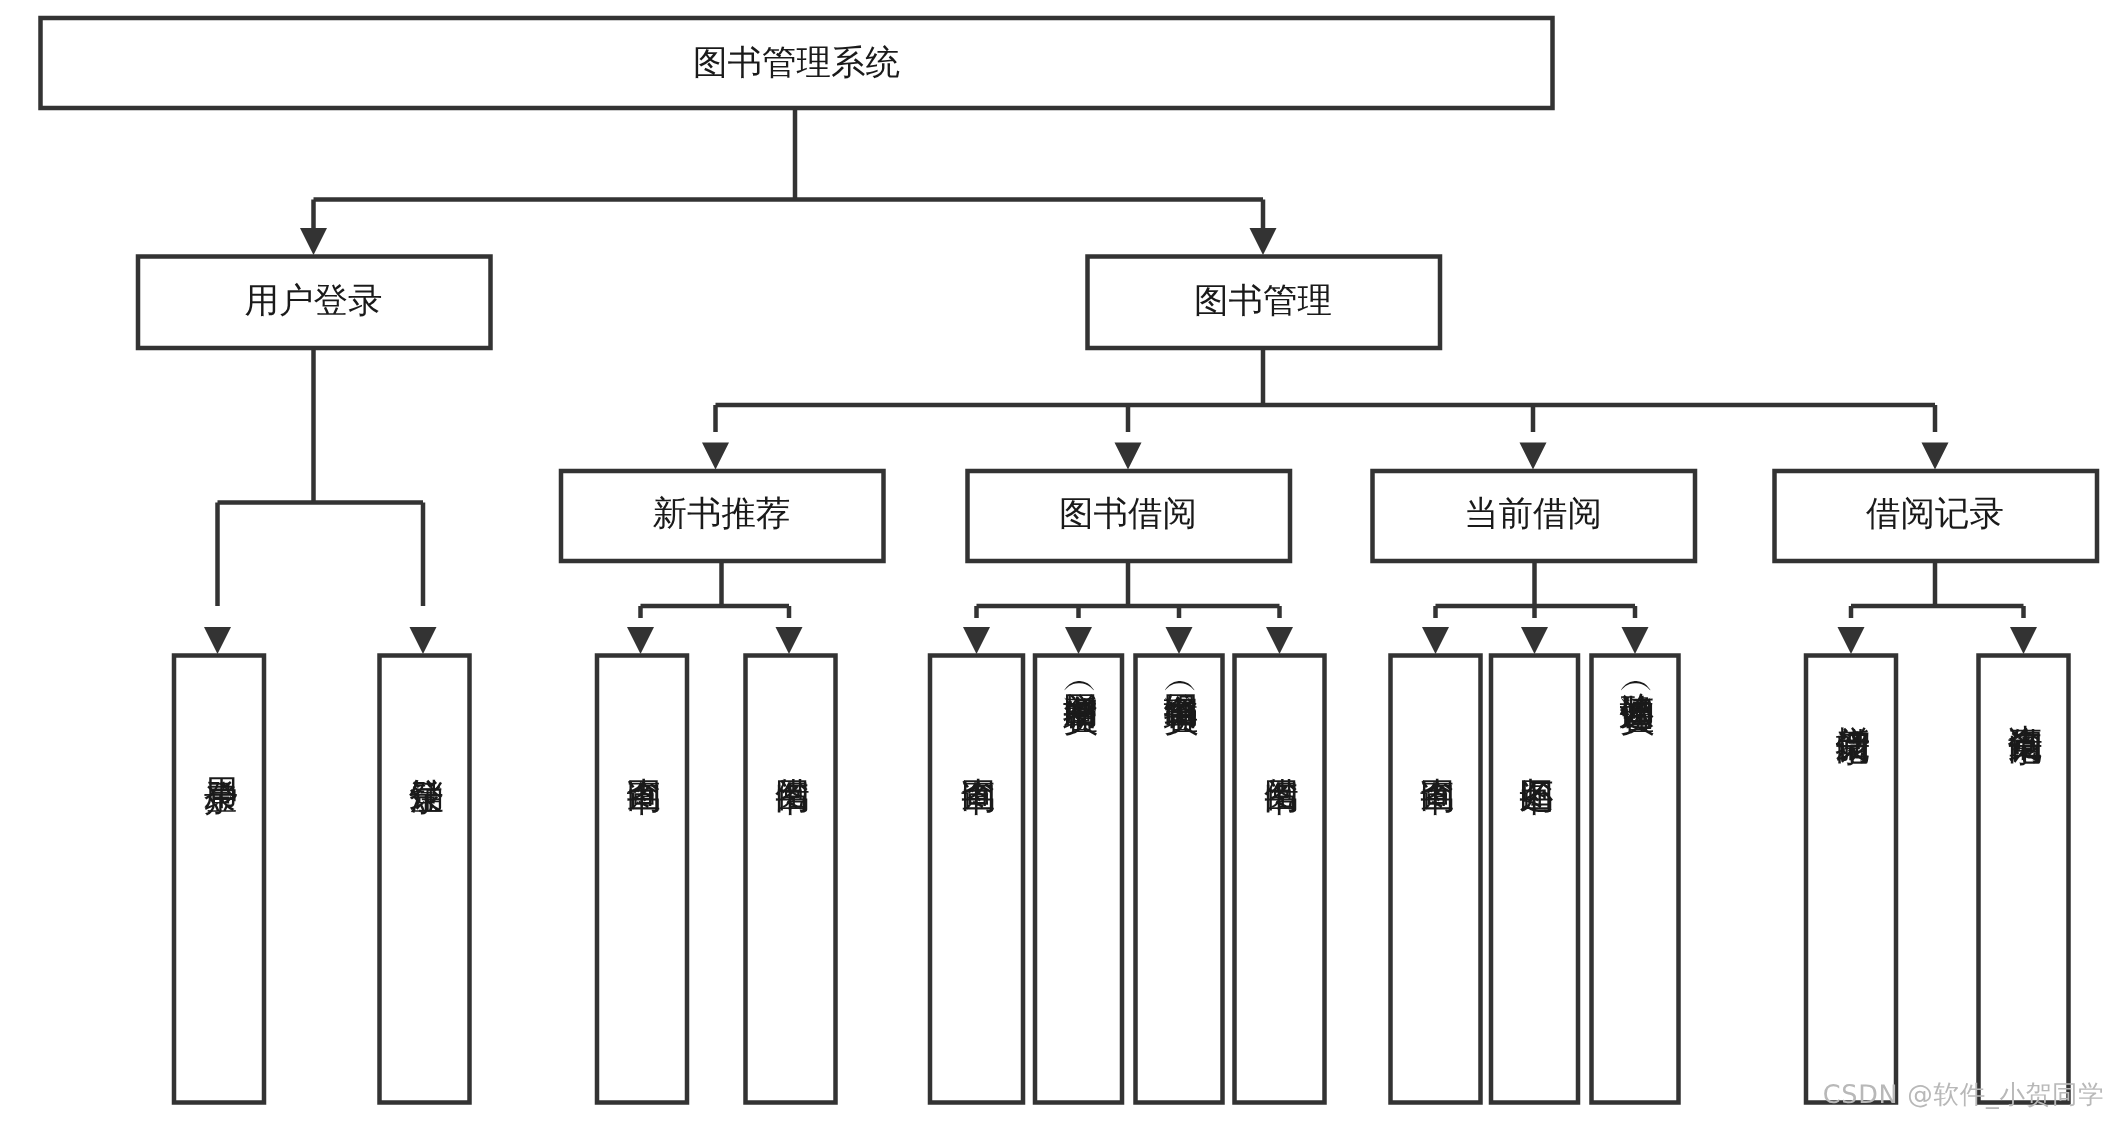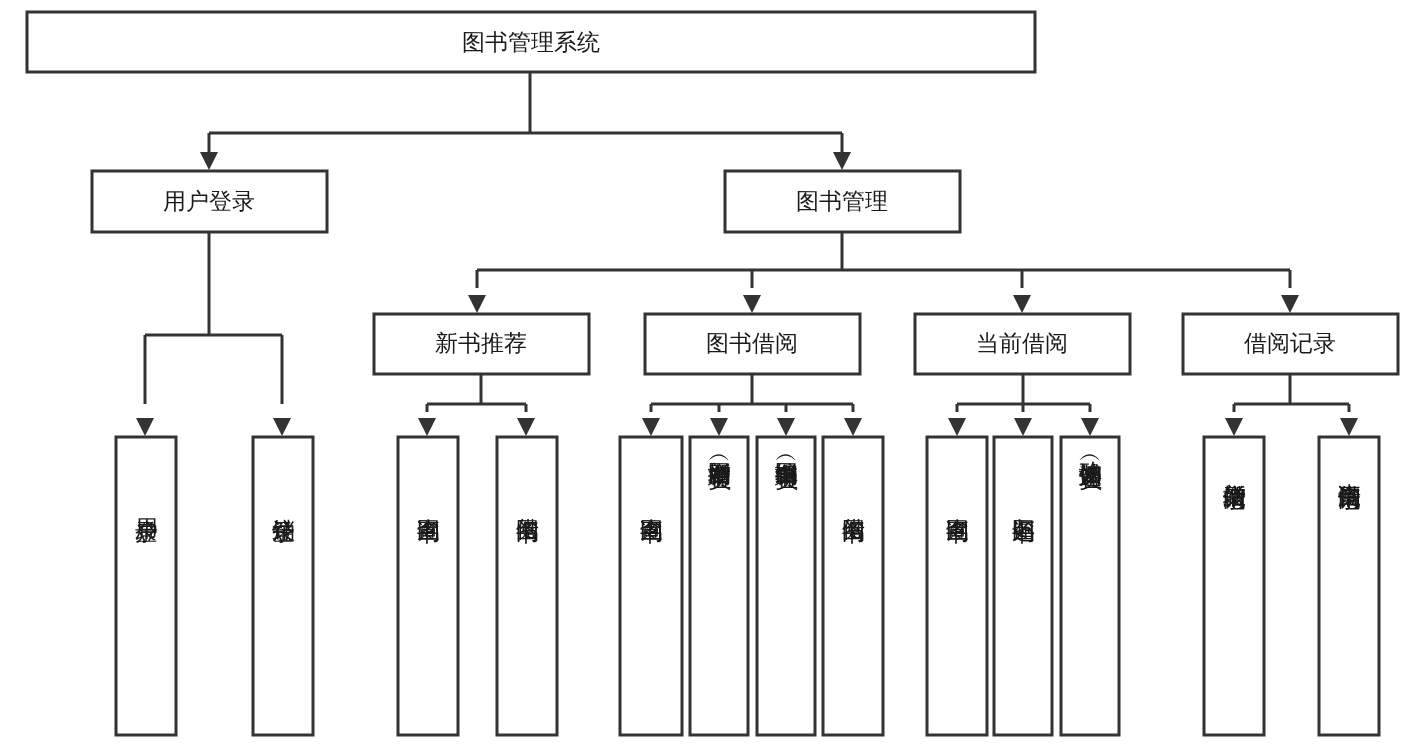--- a/index.html
+++ b/index.html
@@ -238,13 +238,14 @@
     <span class="vert-label">确认归还（管理员）</span>
   </div>
 
   <div class="vert-label-wrap" style="left:1192px; top:465px; width:60px; height:270px;">
     <span class="vert-label">新增借阅记录</span>
   </div>
   <div class="vert-label-wrap" style="left:1307px; top:465px; width:60px; height:270px;">
     <span class="vert-label">查询借阅记录</span>
   </div>
 
+  <div class="watermark">CSDN @软件_小贺同学</div>
 </div>
 
 </body></html>

